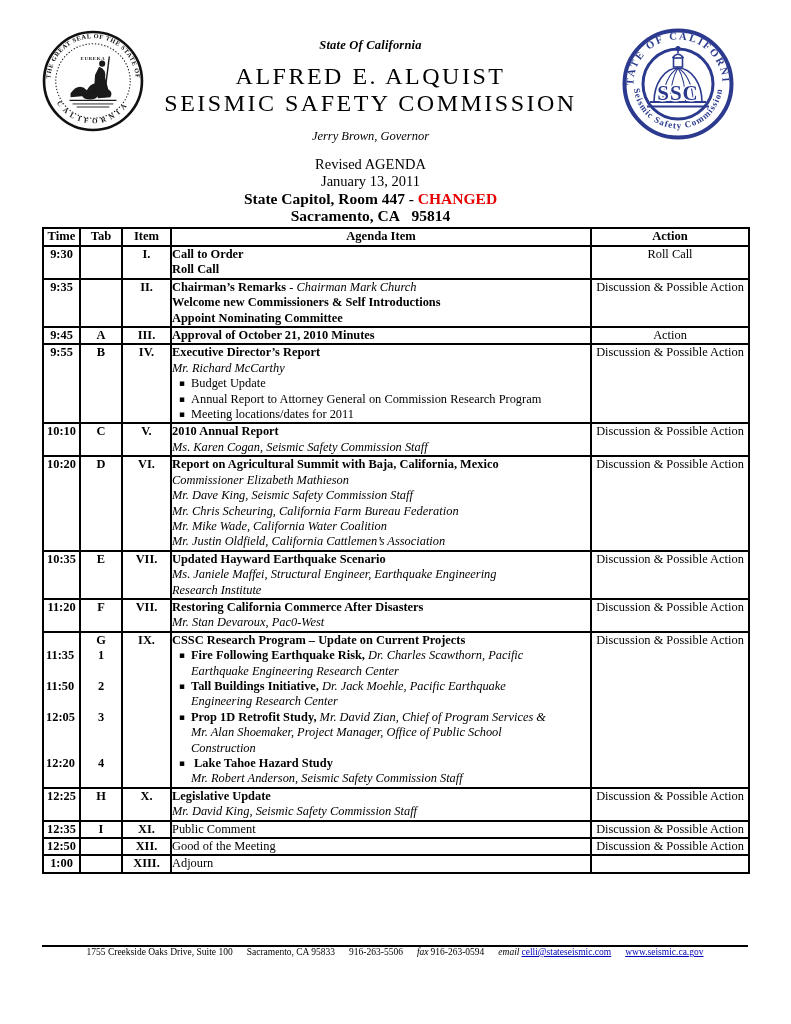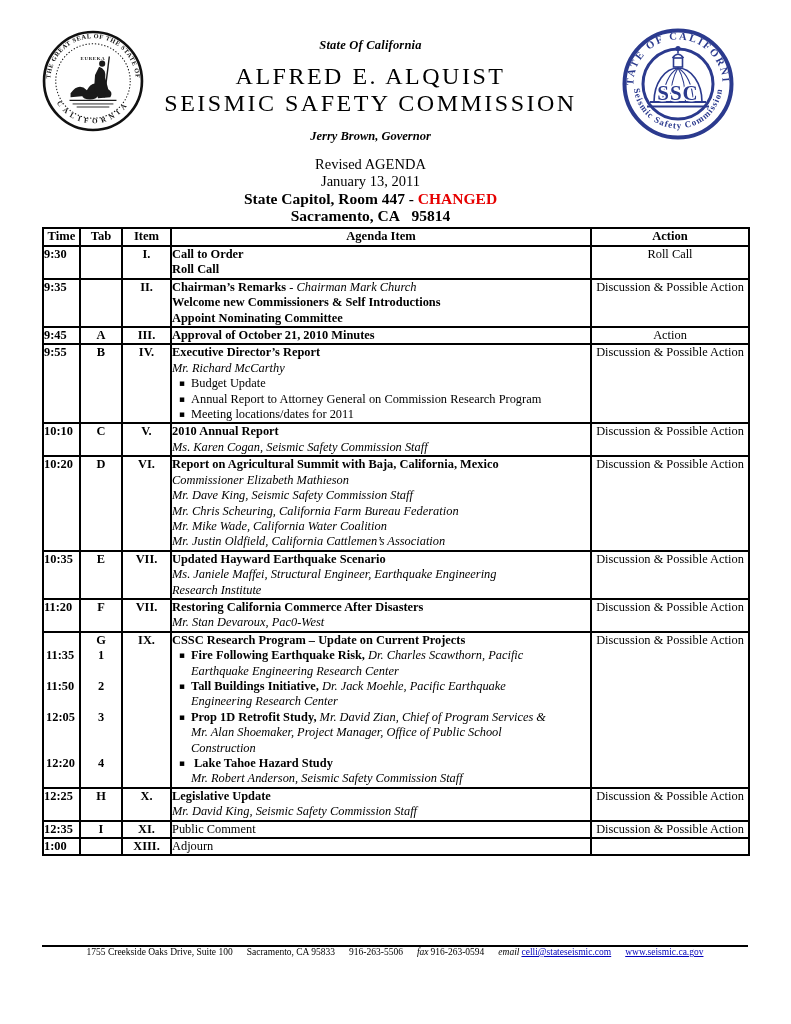--- a/index.html
+++ b/index.html
@@ -6,32 +6,32 @@
   body{width:791px;height:1024px;font-family:"Liberation Serif",serif;color:#000;}
   .page{position:relative;width:791px;height:1024px;background:#fff;overflow:hidden;}
 
   
   .header{position:relative;height:227px;}
   .seal-left{position:absolute;left:42px;top:30px;}
   .logo-right{position:absolute;left:620px;top:26px;}
   .header-center{position:absolute;left:120px;top:38px;width:501px;text-align:center;}
   .state-line{font-size:12.5px;font-weight:bold;font-style:italic;letter-spacing:.2px;}
   .main-title{font-size:24px;letter-spacing:2.5px;margin-top:10px;line-height:27px;white-space:nowrap;}
-  .governor-line{font-size:12.5px;font-weight:bold;font-style:italic;margin-top:12px;}
+  .governor-line{font-size:12.5px;font-weight:normal;font-style:italic;margin-top:12px;}
   .meeting{margin-top:12px;font-size:14.5px;line-height:17px;}
   .room-line,.city-line{font-weight:bold;font-size:15.5px;}
   .changed{color:#e60000;}
 
   
   table.agenda{border-collapse:collapse;margin-left:42px;width:706px;table-layout:fixed;
                font-size:12.4px;line-height:15.4px;}
   table.agenda th,table.agenda td{border:2px solid #000;vertical-align:top;padding:0;overflow:hidden;}
   table.agenda th{font-size:12.6px;text-align:center;padding:0 2px;height:16px;margin-left:20px;}
   th.th-agenda{text-align:left;padding-left:8px;}
-  td.c-time{font-weight:bold;padding:0 1px 0 2px;text-align:left;}
+  td.c-time{font-weight:bold;padding:0 1px 0 2px;text-align:center;}
   td.c-tab{font-weight:bold;text-align:center;}
   td.c-item{font-weight:bold;text-align:center;}
   td.c-agenda{padding:0 6px 1px 8px;}
   td.c-action{text-align:center;vertical-align:middle;padding:1px 10px;}
   td.rel{position:relative;}
   span.abs-t{position:absolute;left:2px;white-space:nowrap;}
   span.abs-c{position:absolute;left:0;width:100%;text-align:center;}
   .aline{position:relative;}
   .aline.ind1{padding-left:0;}
   .aline.ind2{padding-left:19px;}
@@ -272,20 +272,29 @@
         <tr>
           <td class="c-time">12:35</td>
           <td class="c-tab">I</td>
           <td class="c-item">XI.</td>
           <td class="c-agenda">
             <div class="aline"><span>Public Comment</span></div>
           </td>
           <td class="c-action">Discussion &amp; Possible Action</td>
         </tr>
         <tr>
+          <td class="c-time">12:50</td>
+          <td class="c-tab"></td>
+          <td class="c-item">XII.</td>
+          <td class="c-agenda">
+            <div class="aline"><span>Good of the Meeting</span></div>
+          </td>
+          <td class="c-action">Discussion &amp; Possible Action</td>
+        </tr>
+        <tr>
           <td class="c-time">1:00</td>
           <td class="c-tab"></td>
           <td class="c-item">XIII.</td>
           <td class="c-agenda">
             <div class="aline"><span>Adjourn</span></div>
           </td>
           <td class="c-action"></td>
         </tr>
       </tbody>
   </table>

